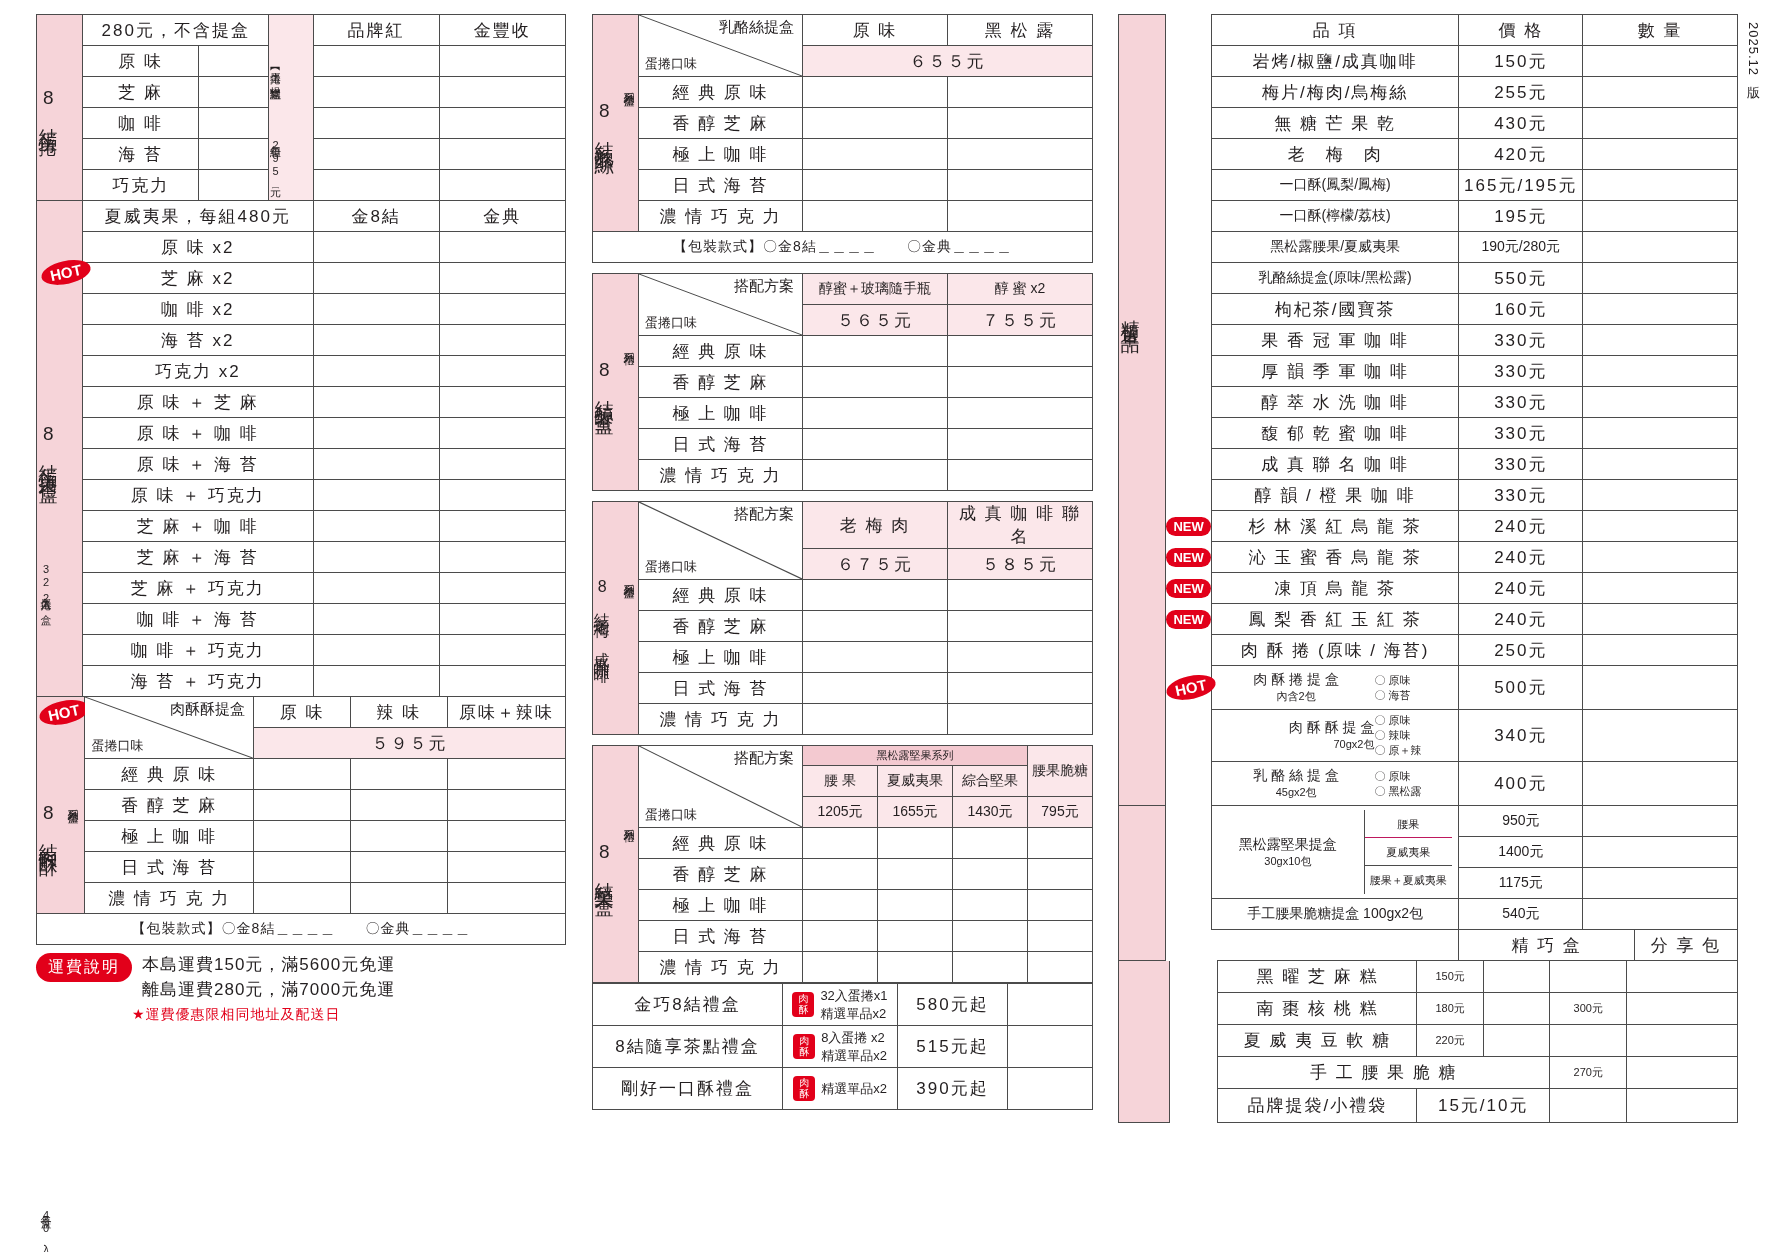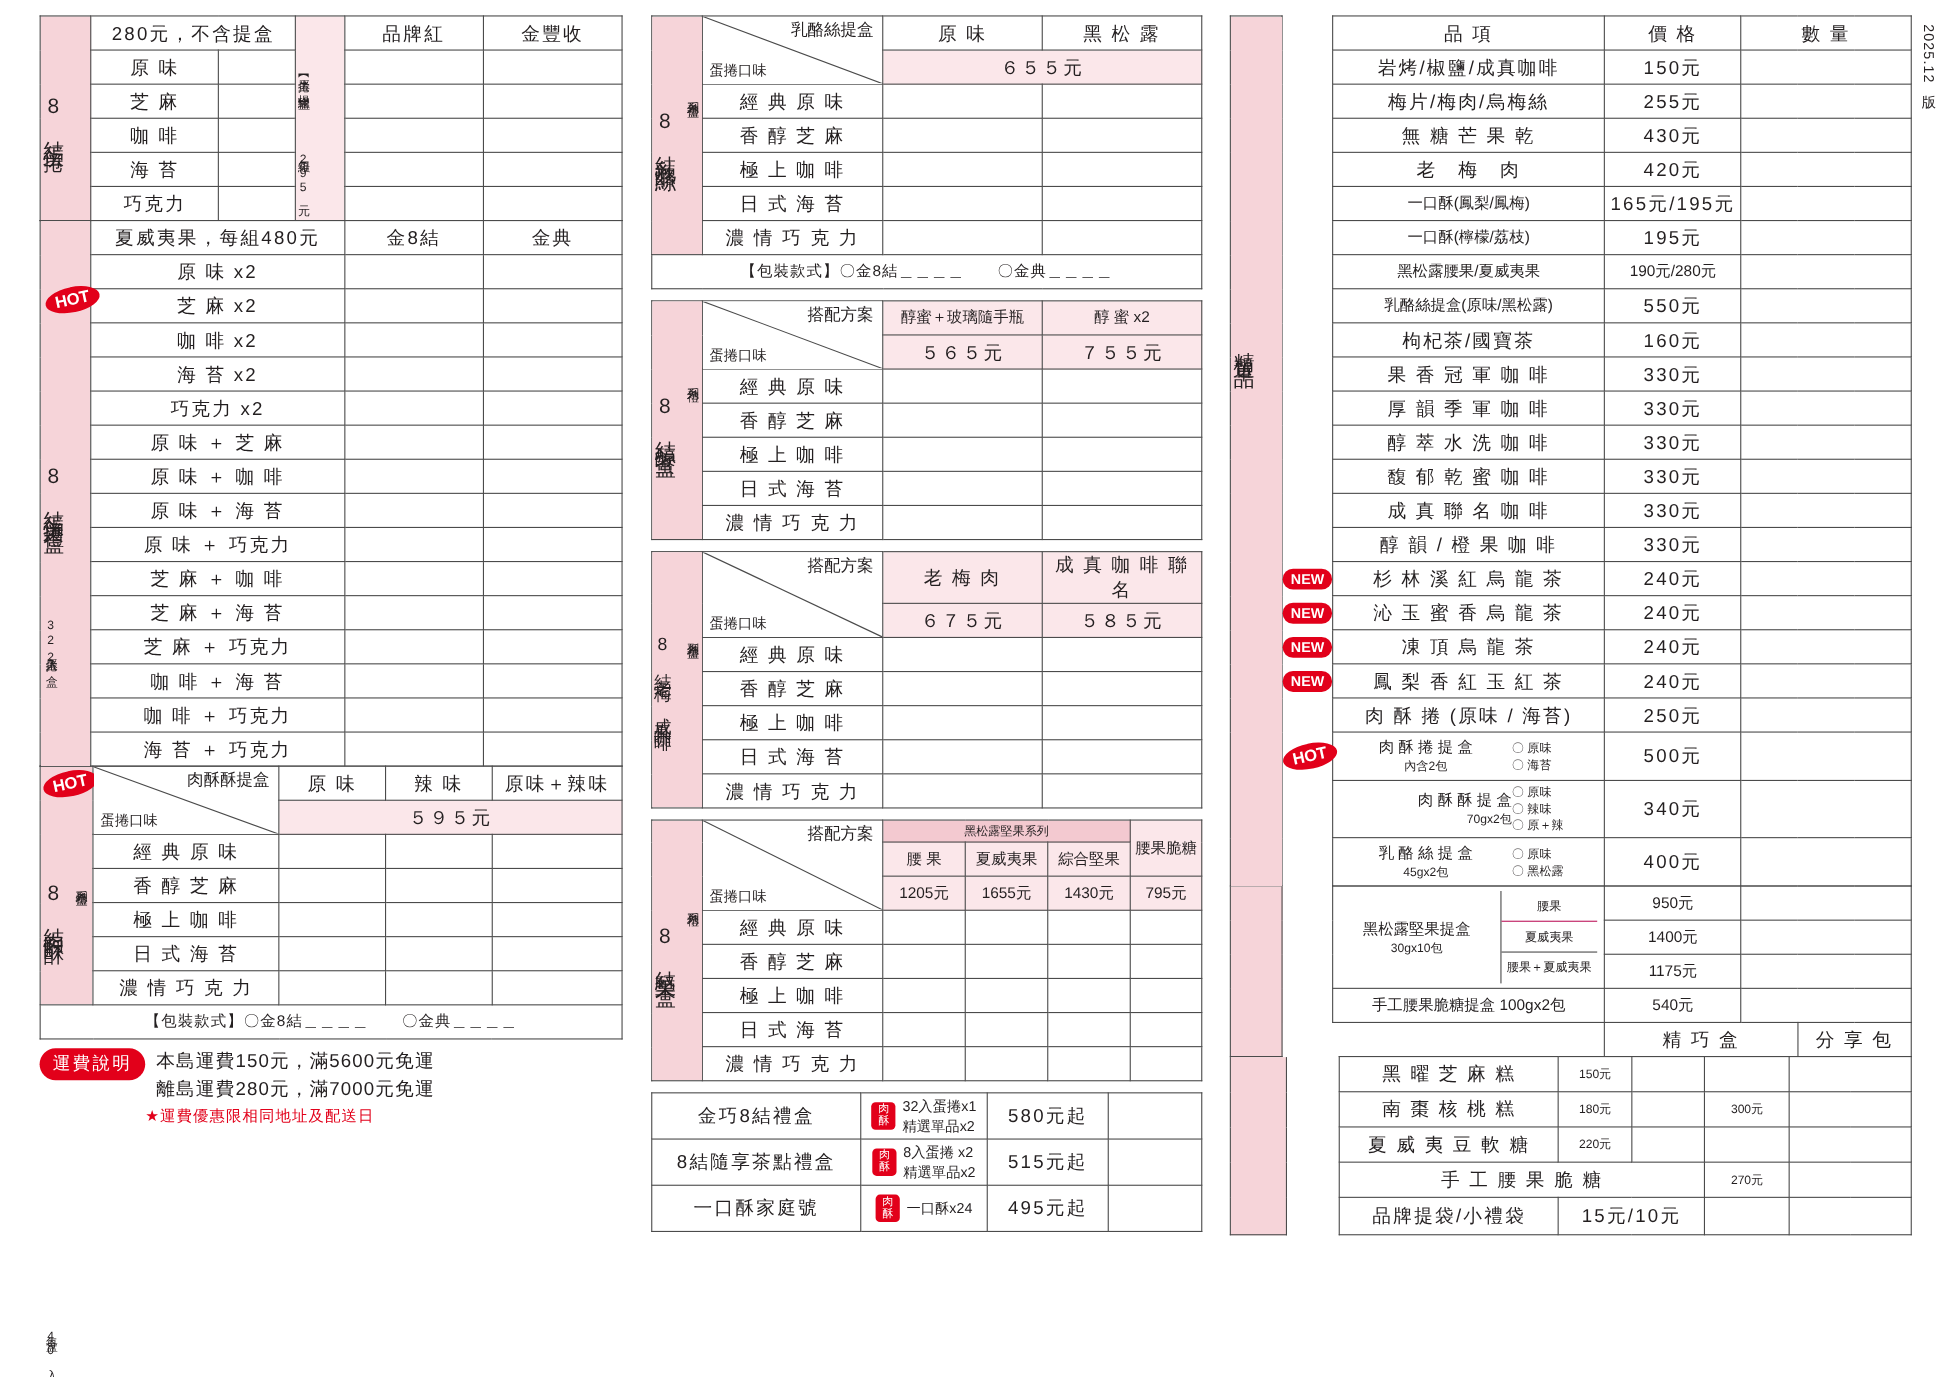--- a/index.html
+++ b/index.html
@@ -583,21 +583,21 @@
       <tr>
             <td class="big">濃 情 巧 克 力</td>
             <td></td>
             <td></td>
             <td></td>
             <td></td>
           </tr>
     </tbody>
       </table>
 
-    <table class="grid" style="margin-top:10px">
+    <table class="grid" style="">
       <colgroup>
           <col style="width:190px">
           <col style="width:115px">
           <col style="width:110px">
           <col style="width:85px">
         </colgroup>
       <tbody>
           <tr style="height:42px">
         <td class="big">金巧8結禮盒</td>
         <td>
@@ -616,28 +616,28 @@
           <div class="combo-box">
             <span class="icon-meat">肉酥</span>
             <span style="white-space:pre-line;text-align:left">8入蛋捲 x2
 精選單品x2</span>
           </div>
         </td>
         <td class="big">515元起</td>
         <td></td>
       </tr>
       <tr style="height:42px">
-        <td class="big">一口酥家庭號</td>
+        <td class="big">剛好一口酥禮盒</td>
         <td>
           <div class="combo-box">
             <span class="icon-meat">肉酥</span>
-            <span style="white-space:pre-line;text-align:left">一口酥x24</span>
+            <span style="white-space:pre-line;text-align:left">精選單品x2</span>
           </div>
         </td>
-        <td class="big">495元起</td>
+        <td class="big">390元起</td>
         <td></td>
       </tr>
     </tbody>
       </table>
   </div>
 
   <div class="col col3">
     <table class="grid">
       <colgroup>
           <col style="width:46px">

